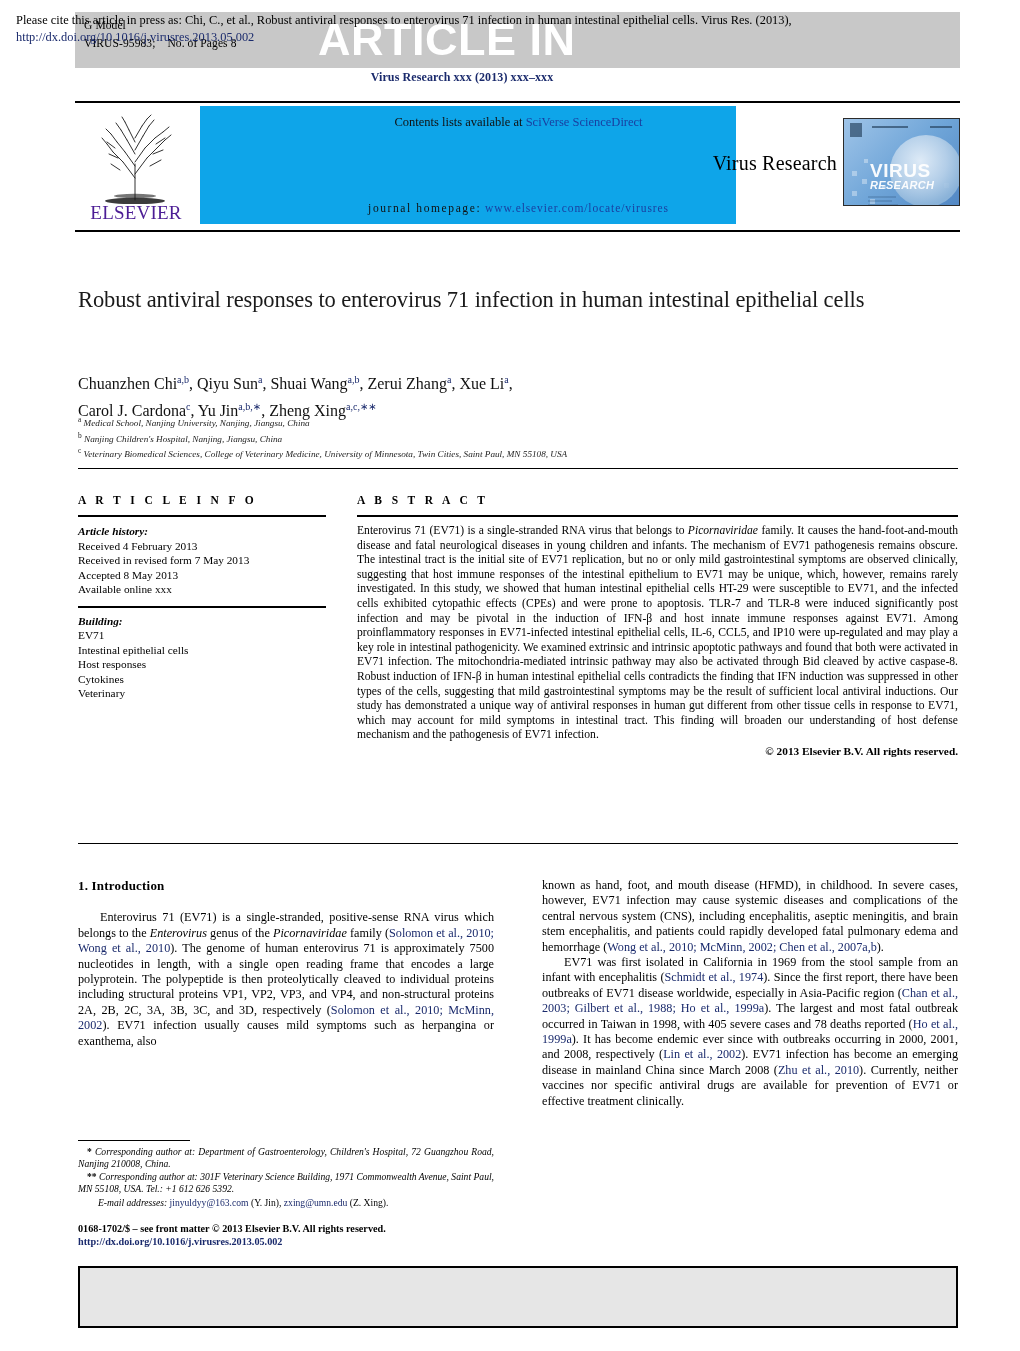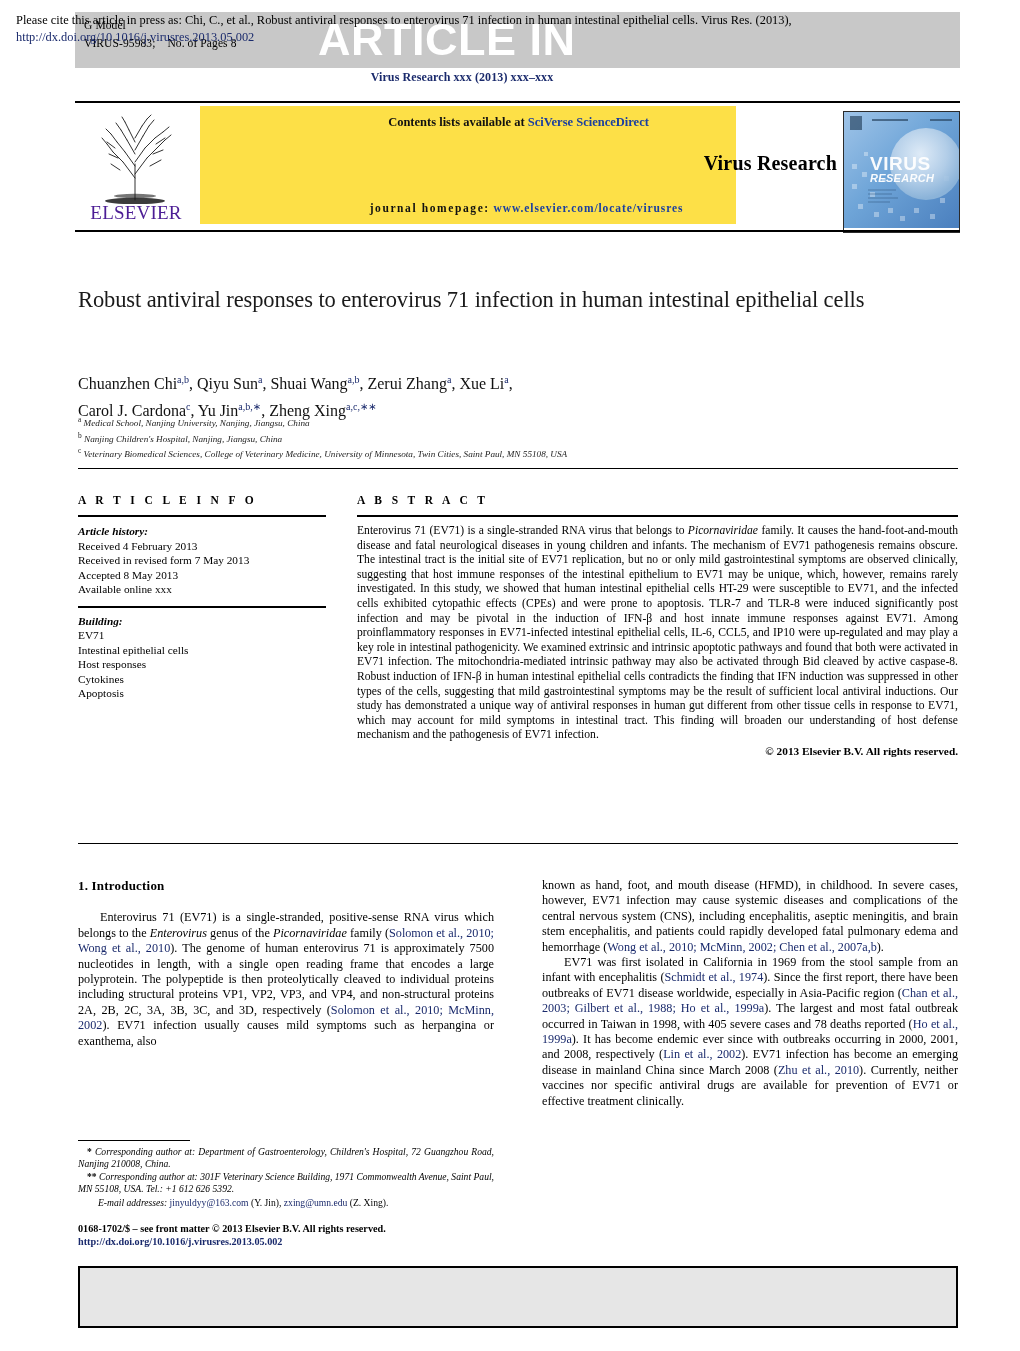--- a/index.html
+++ b/index.html
@@ -89,22 +89,21 @@
     font-family: "Liberation Serif", serif;
     font-size: 19px;
     letter-spacing: .2px;
     color: #4c1d95;
     font-weight: normal;
   }
   .mid-grey {
     position: absolute;
     left: 125px; top: 0px;
     width: 536px; height: 118px;
-    background: #fde047;
-    font-weight: bold;
+    background: #0ea5e9;
   }
   .contents-line {
     position: absolute;
     left: 0; top: 9px;
     width: 637px;
     text-align: center;
     font-size: 12.5px;
     color: #111;
   }
   .contents-line .sd { color: #1a3fa0; }
@@ -112,32 +111,32 @@
     position: absolute;
     left: 0; top: 46px;
     width: 637px;
     text-align: right;
     font-size: 20px;
     color: #000;
     letter-spacing: .2px;
   }
   .homepage {
     position: absolute;
-    left: 8px; top: 96px;
+    left: 0; top: 96px;
     width: 637px;
     text-align: center;
     font-size: 11.5px;
     letter-spacing: .9px;
     color: #1a3fa0;
   }
   .homepage .hp-label { color: #111; letter-spacing: 1.6px; }
   .cover {
     position: absolute;
-    left: 768px; top: 5px;
-    width: 117px; height: 122px;
+    left: 768px; top: 12px;
+    width: 117px; height: 88px;
     border: 1px solid #2b2b2b;
     box-sizing: border-box;
     overflow: hidden;
   }
   .rule-thick-bot {
     position: absolute;
     left: 75px; top: 230px;
     width: 885px; height: 2px;
     background: #000;
   }
@@ -435,21 +434,21 @@
       <div>Accepted 8 May 2013</div>
       <div>Available online xxx</div>
     </div>
     <div class="hr-thin2"></div>
     <div class="info-block" style="margin-top:0">
       <div class="it">Building:</div>
       <div>EV71</div>
       <div>Intestinal epithelial cells</div>
       <div>Host responses</div>
       <div>Cytokines</div>
-      <div>Apoptosis</div>
+      <div>Veterinary</div>
     </div>
   </div>
 
   <div class="abs-col">
     <div class="sec-head">A B S T R A C T</div>
     <div class="hr-thin"></div>
     <div class="abstract-text">Enterovirus 71 (EV71) is a single-stranded RNA virus that belongs to <i>Picornaviridae</i> family. It causes the hand-foot-and-mouth disease and fatal neurological diseases in young children and infants. The mechanism of EV71 pathogenesis remains obscure. The intestinal tract is the initial site of EV71 replication, but no or only mild gastrointestinal symptoms are observed clinically, suggesting that host immune responses of the intestinal epithelium to EV71 may be unique, which, however, remains rarely investigated. In this study, we showed that human intestinal epithelial cells HT-29 were susceptible to EV71, and the infected cells exhibited cytopathic effects (CPEs) and were prone to apoptosis. TLR-7 and TLR-8 were induced significantly post infection and may be pivotal in the induction of IFN-β and host innate immune responses against EV71. Among proinflammatory responses in EV71-infected intestinal epithelial cells, IL-6, CCL5, and IP10 were up-regulated and may play a key role in intestinal pathogenicity. We examined extrinsic and intrinsic apoptotic pathways and found that both were activated in EV71 infection. The mitochondria-mediated intrinsic pathway may also be activated through Bid cleaved by active caspase-8. Robust induction of IFN-β in human intestinal epithelial cells contradicts the finding that IFN induction was suppressed in other types of the cells, suggesting that mild gastrointestinal symptoms may be the result of sufficient local antiviral inductions. Our study has demonstrated a unique way of antiviral responses in human gut different from other tissue cells in response to EV71, which may account for mild symptoms in intestinal tract. This finding will broaden our understanding of host defense mechanism and the pathogenesis of EV71 infection.</div>
     <div class="copyright">© 2013 Elsevier B.V. All rights reserved.</div>
   </div>
   <div class="rule-abs-bot"></div>

